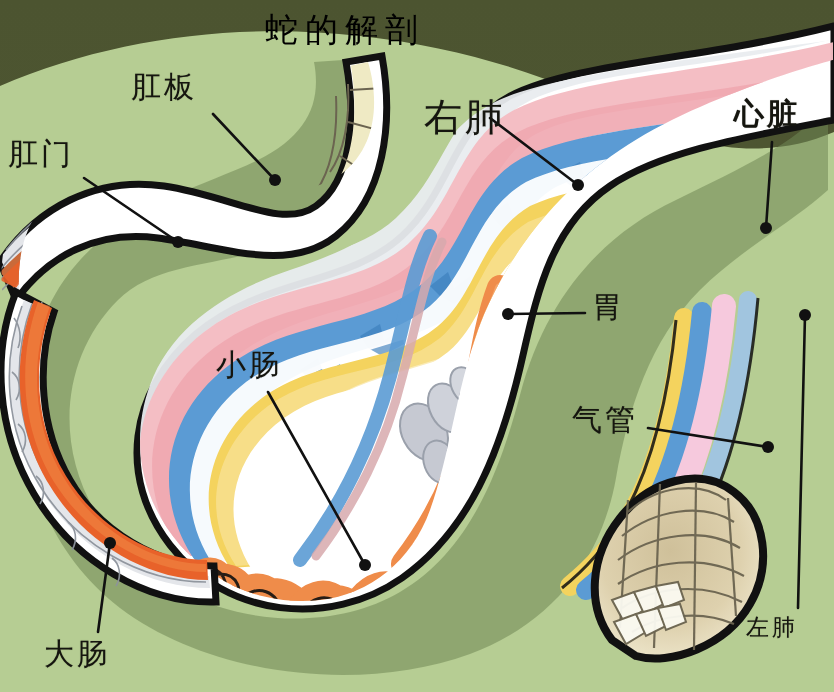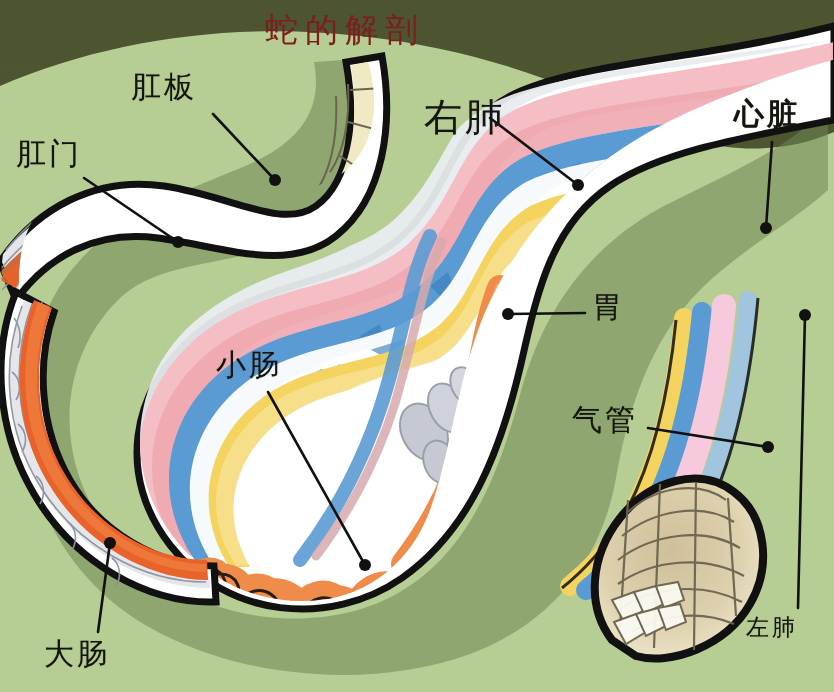--- a/index.html
+++ b/index.html
@@ -17,24 +17,24 @@
     font-weight:400;
     white-space:nowrap;
     letter-spacing:3px;
     line-height:1;
     text-shadow:0 0 1px rgba(40,45,25,.35);
     user-select:none;
   }
   #title{
     position:absolute;left:265px;top:8px;
     font-size:33px;letter-spacing:7px;
-    color:#7f1d1d;
+    color:#000000;
   }
   .l-ganban{left:131px;top:74px;font-size:30px;font-family:Liberation Mono, monospace;}
-  .l-gangmen{left:8px;top:139px;font-size:30px;margin-left:8px;}
+  .l-gangmen{left:8px;top:139px;font-size:30px;}
   .l-youfei{left:424px;top:78px;font-size:38px;margin-top:20px;}
   .l-xinzang{left:734px;top:99px;font-size:30px;font-weight:bold;}
   .l-xiaochang{left:216px;top:350px;font-size:30px;text-align:center;}
   .l-wei{left:592px;top:292px;font-size:30px;}
   .l-qiguan{left:572px;top:405px;font-size:30px;}
   .l-dachang{left:44px;top:639px;font-size:30px;}
   .l-zuofei{left:746px;top:616px;font-size:23px;}
 </style>
 </head>
 <body>

